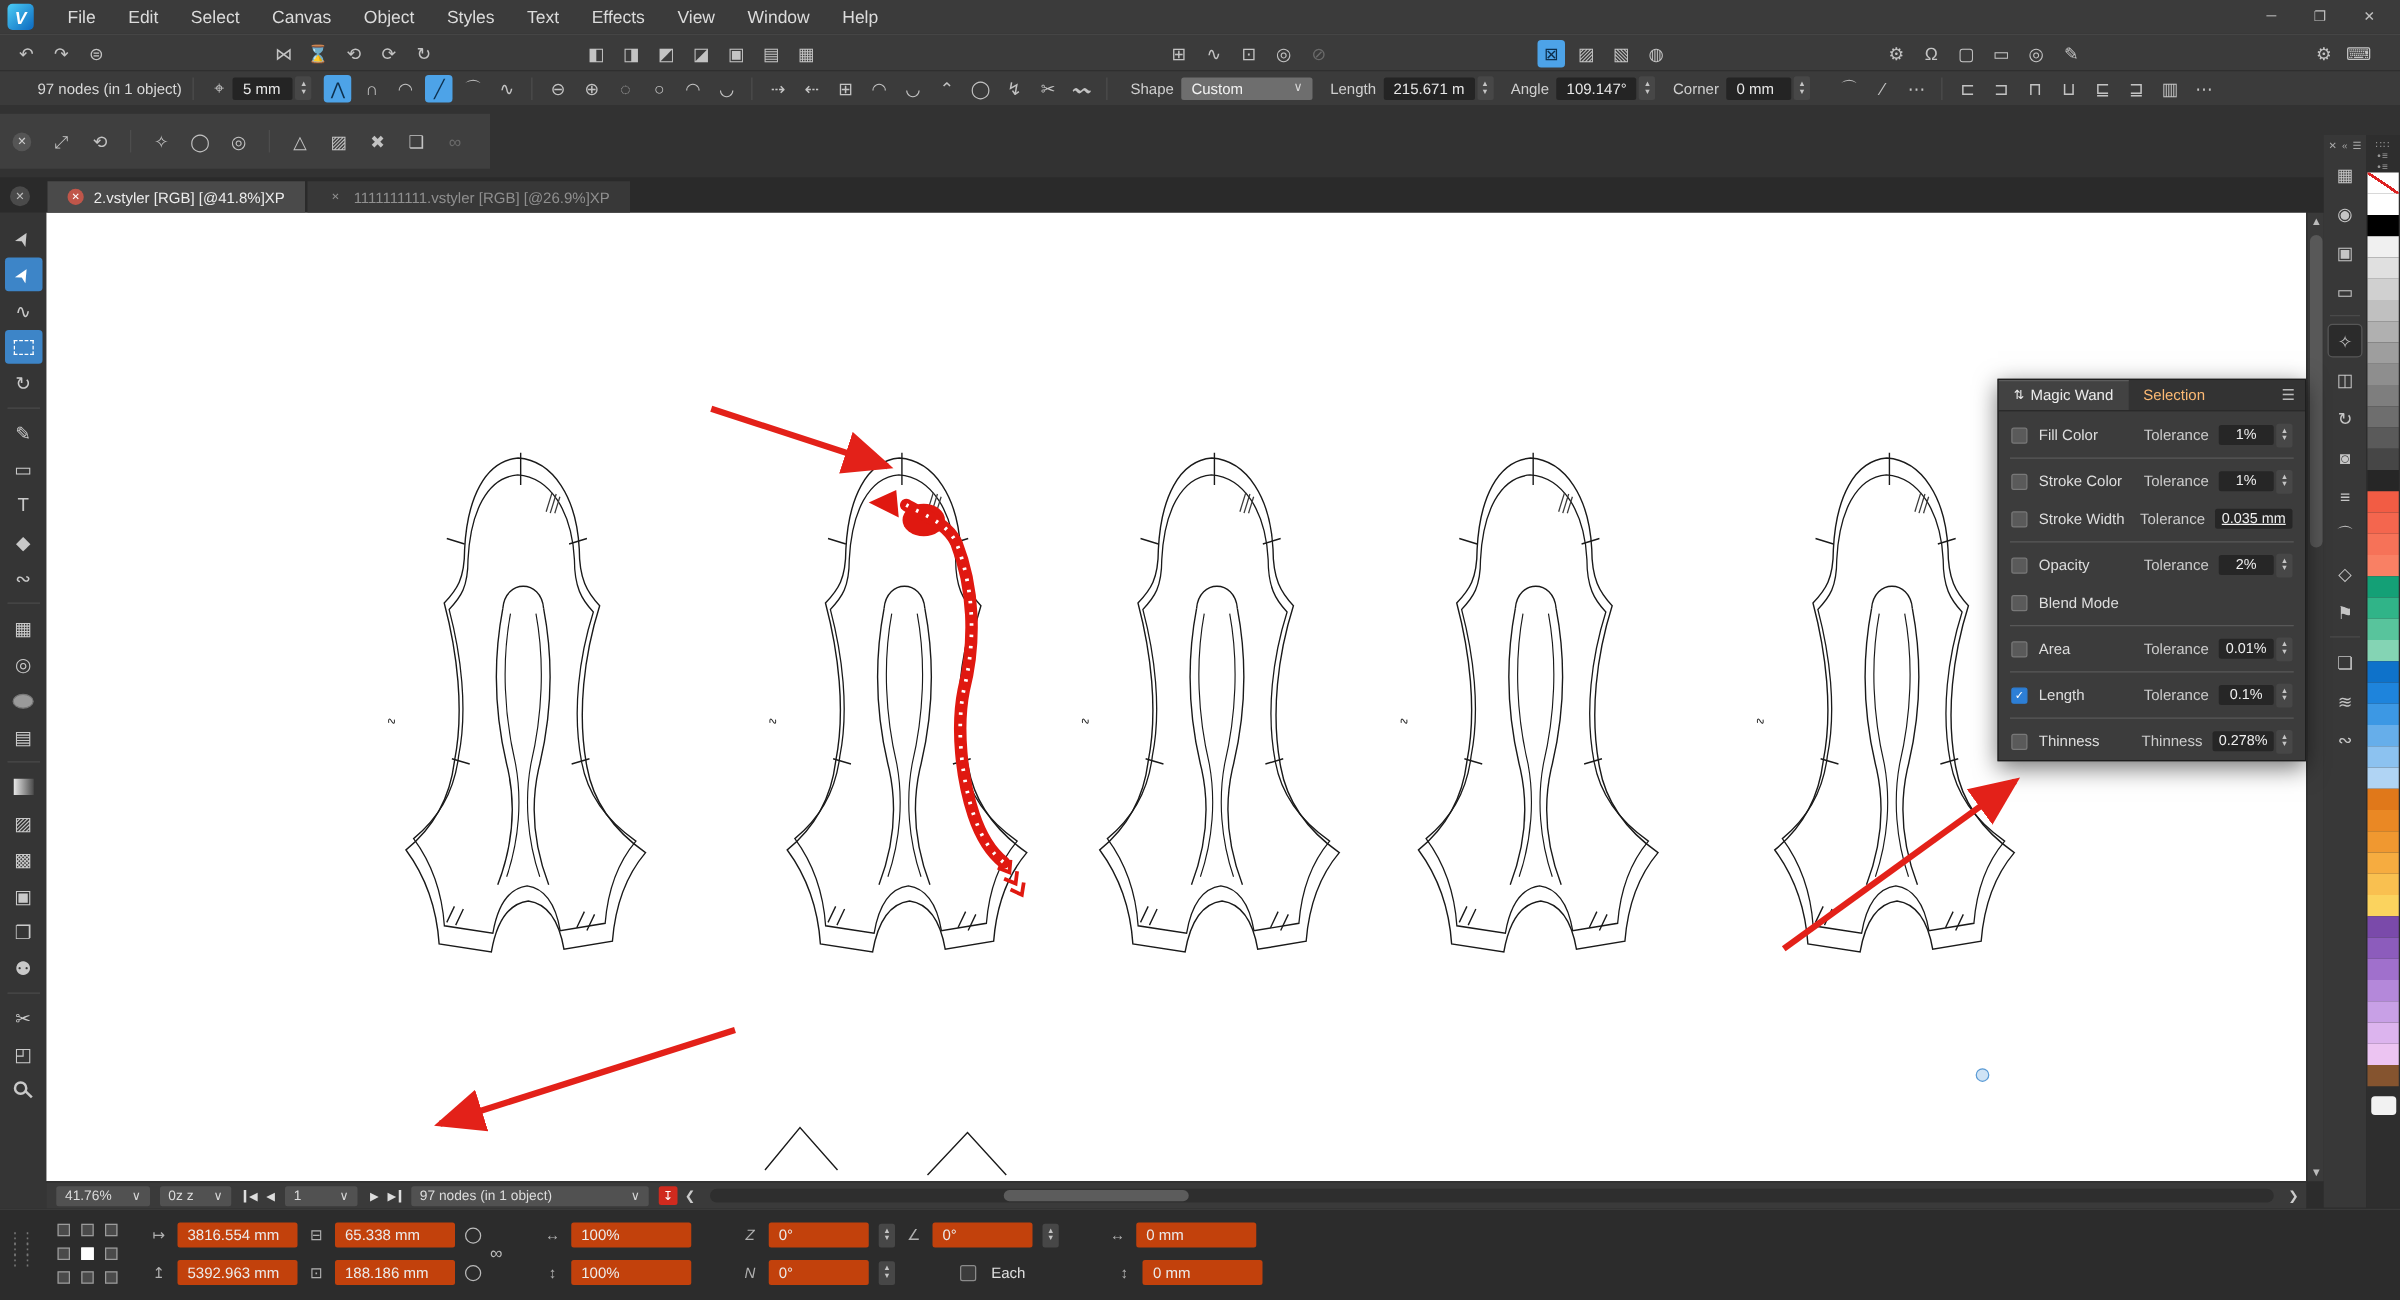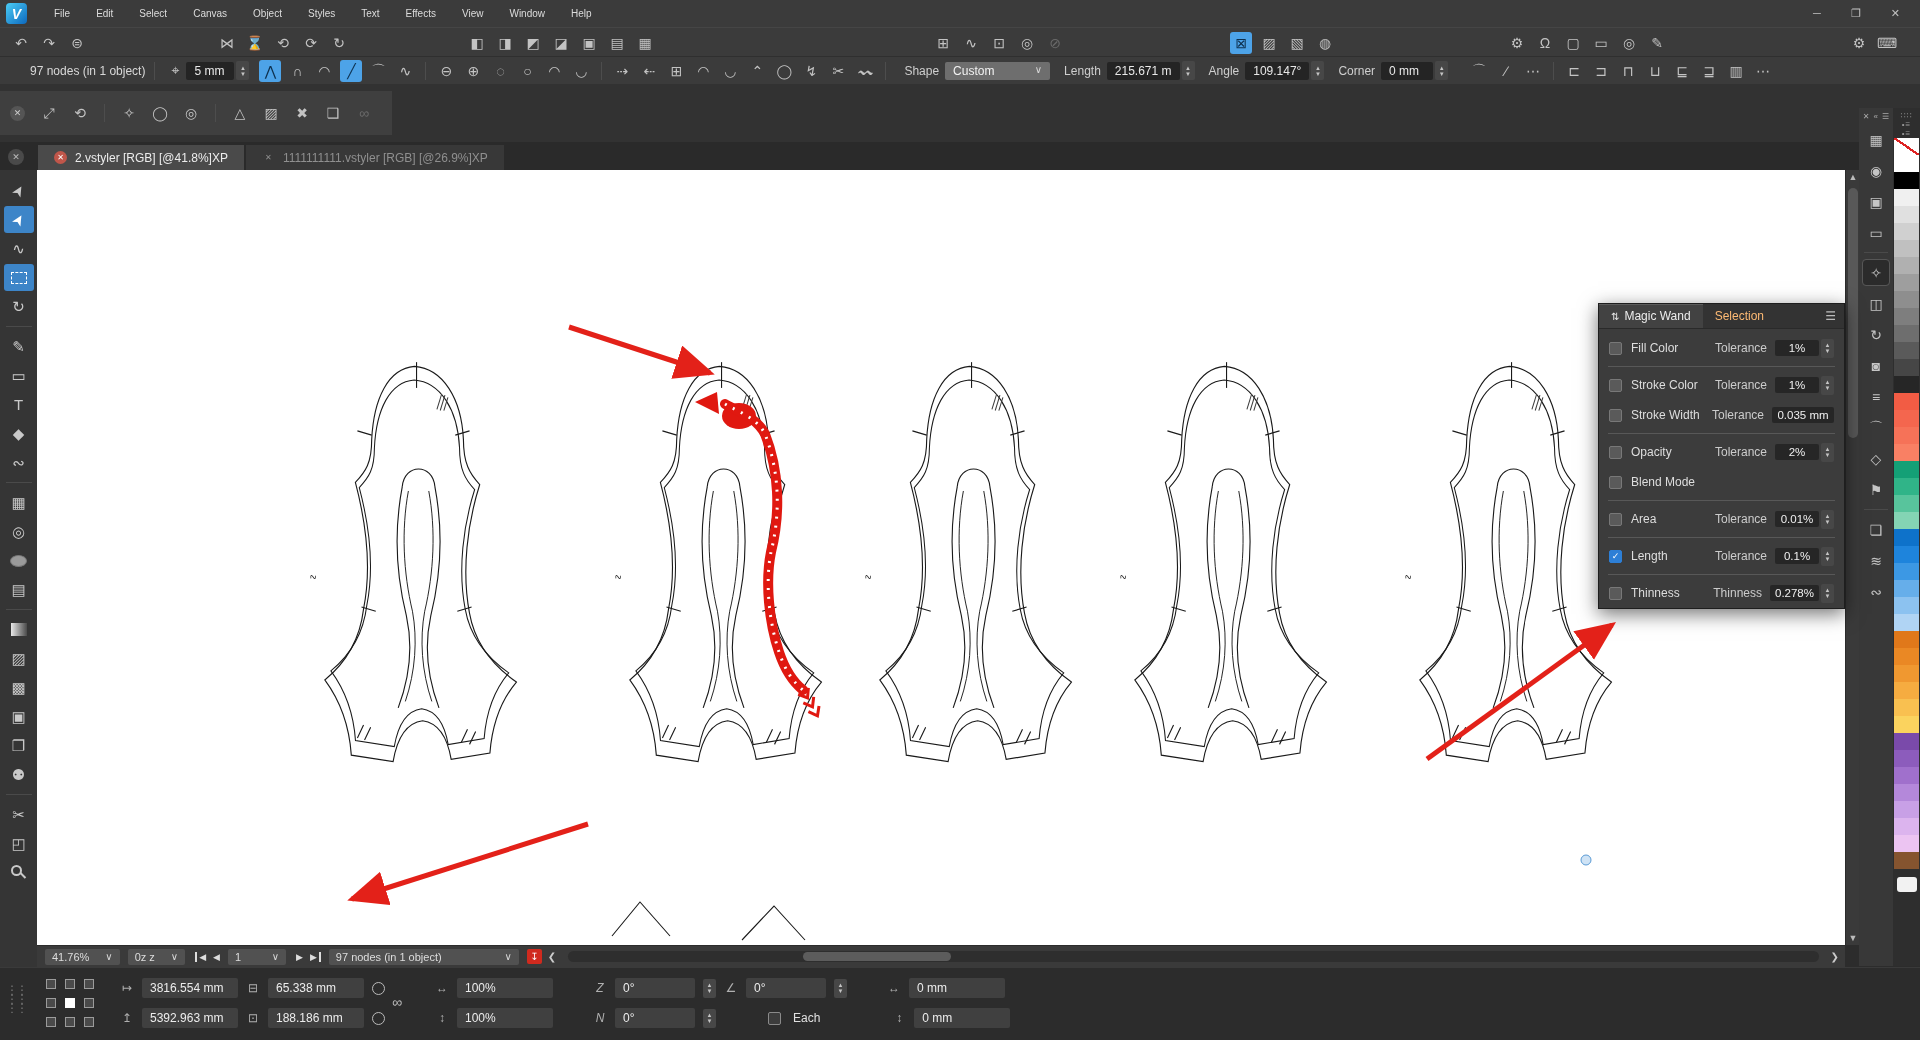--- a/index.html
+++ b/index.html
@@ -2,21 +2,21 @@
 <html><head>
 <meta charset="utf-8">
 <style>
   * { margin:0; padding:0; box-sizing:border-box; }
   html,body { width:1920px; height:1040px; overflow:hidden; }
   body { position:relative; background:#2c2c2c; font-family:"Liberation Sans", sans-serif; color:#cccccc; }
 
   
   .menubar { position:absolute; left:0; top:0; width:1920px; height:27px; background:#3b3b3b; display:flex; align-items:center; z-index:4; }
   .logo { width:21px; height:21px; margin:0 14px 0 6px; border-radius:4px; background:linear-gradient(135deg,#45c3f0 10%,#1272c4 90%); color:#fff; font-weight:bold; font-style:italic; font-size:14px; display:flex; align-items:center; justify-content:center; }
-  .menu-item { padding:0 13px; font-size:10px; color:#dcdcdc; height:27px; line-height:27px; cursor:default; }
+  .menu-item { padding:0 13px; font-size:14px; color:#dcdcdc; height:27px; line-height:27px; cursor:default; }
   .win-controls { margin-left:auto; display:flex; gap:30px; padding-right:20px; font-size:11px; color:#c0c0c0; }
 
   
   .toolbar2 { position:absolute; left:0; top:27px; width:1920px; height:29px; background:#3b3b3b; border-top:1px solid #454545; z-index:3; }
   .tb-group { position:absolute; top:0; height:29px; display:flex; align-items:center; gap:6px; }
   .tbi { min-width:22px; height:22px; display:flex; align-items:center; justify-content:center; font-size:14px; color:#c3c3c3; border-radius:3px; }
   .tbi.active { background:#4da3e8; color:#0d2f4d; }
   .tbi.disabled { color:#6a6a6a; }
   .tbi-sep { width:1px; height:18px; background:#4d4d4d; margin:0 4px; }
 
@@ -82,21 +82,21 @@
   .mw-tabs { display:flex; align-items:stretch; height:25px; background:#333333; border-bottom:1px solid #2a2a2a; }
   .mw-tab { display:flex; align-items:center; padding:0 12px; color:#fdba74; }
   .mw-tab.active { background:#424242; color:#ececec; box-shadow:inset 0 1px 0 #5c5c5c; }
   .mw-menu { margin-left:auto; padding:0 8px; color:#bbb; display:flex; align-items:center; font-size:12px; }
   .mw-body { padding:4px 0 0; }
   .mw-row { display:flex; align-items:center; height:30px; padding:0 10px; color:#dedede;text-align:center; }
   .mw-check { width:13px; height:13px; background:#5a5a5a; border:1px solid #787878; margin-right:9px; border-radius:2px; display:flex; align-items:center; justify-content:center; font-size:9px; color:#fff; flex:0 0 13px; }
   .mw-check.checked { background:#2d7fd6; border-color:#2d7fd6; }
   .mw-param { margin-left:auto; color:#cccccc; margin-right:8px; }
   .mw-val { min-width:44px; background:#262626; color:#efefef; padding:2px 5px; border-radius:2px; font-size:11.5px; }
-  .mw-val.wide { min-width:62px; }
+  .mw-val.wide { min-width:62px;text-decoration:underline; }
   .mw-sep { height:1px; background:#585858; margin:3px 9px; }
   .mw-buttons { display:flex; justify-content:space-between; padding:9px 10px 11px; }
   .mw-btn { background:#5b5b5b; color:#ebebeb; padding:3px 18px; border-radius:2px; font-size:12px; }
 
   
   .statusbar { position:absolute; left:37px; top:945px; width:1808px; height:22px; background:#3a3a3a; border-top:1px solid #2c2c2c; display:flex; align-items:center; font-size:11px; color:#dddddd; z-index:3; }
   .sfield { background:#515151; border-radius:2px; padding:2px 7px; display:flex; align-items:center; gap:8px; margin-left:8px; white-space:nowrap; }
   .snav { display:flex; align-items:center; gap:7px; margin-left:10px; font-size:9px; color:#ddd; }
   .snav .bar-l { border-left:2px solid #ddd; padding-left:2px; }
   .snav .bar-r { border-right:2px solid #ddd; padding-right:2px; }
@@ -107,21 +107,21 @@
 
   
   .transformbar { position:absolute; left:0; top:967px; width:1920px; height:73px; background:#2c2c2c; border-top:1px solid #3a3a3a; z-index:3; }
   .grip { position:absolute; left:6px; top:18px; color:#777; font-size:12px; line-height:9px; letter-spacing:-2px; }
   .anchor { position:absolute; left:46px; top:11px; width:56px; height:52px; display:grid; grid-template-columns:repeat(3,10px); grid-template-rows:repeat(3,10px); gap:9px; }
   .anchor span { width:10px; height:10px; border:1px solid #9b9b9b; background:#4a4a4a; }
   .anchor span.c { background:#ffffff; border-color:#fff; }
   .t-row { position:absolute; left:118px; display:flex; align-items:center; gap:6px; font-size:12px; }
   .t-row.r1 { top:10px; } .t-row.r2 { top:40px; }
   .ticon { width:18px; text-align:center; color:#b0b0b0; font-size:12px; }
-  .tfield { background:#404040; color:#ececec; padding:3px 8px; min-width:96px; border-radius:2px; }
+  .tfield { background:#c2410c; color:#ececec; padding:3px 8px; min-width:96px; border-radius:2px; }
   .tfield.small { min-width:80px; }
   .tcircle { width:13px; height:13px; border:1px solid #bbb; border-radius:50%; margin:0 10px 0 2px; }
   .tlink { position:absolute; left:392px; top:26px; color:#bbb; font-size:14px; transform:rotate(0deg); }
   .tcheck { width:13px; height:13px; background:#3c3c3c; border:1px solid #8a8a8a; border-radius:2px; margin-right:6px; }
   .tgap { width:26px; }
 
   
   .overlay { position:absolute; left:0; top:0; width:1920px; height:1040px; z-index:20; pointer-events:none; }
 </style>
 </head>

